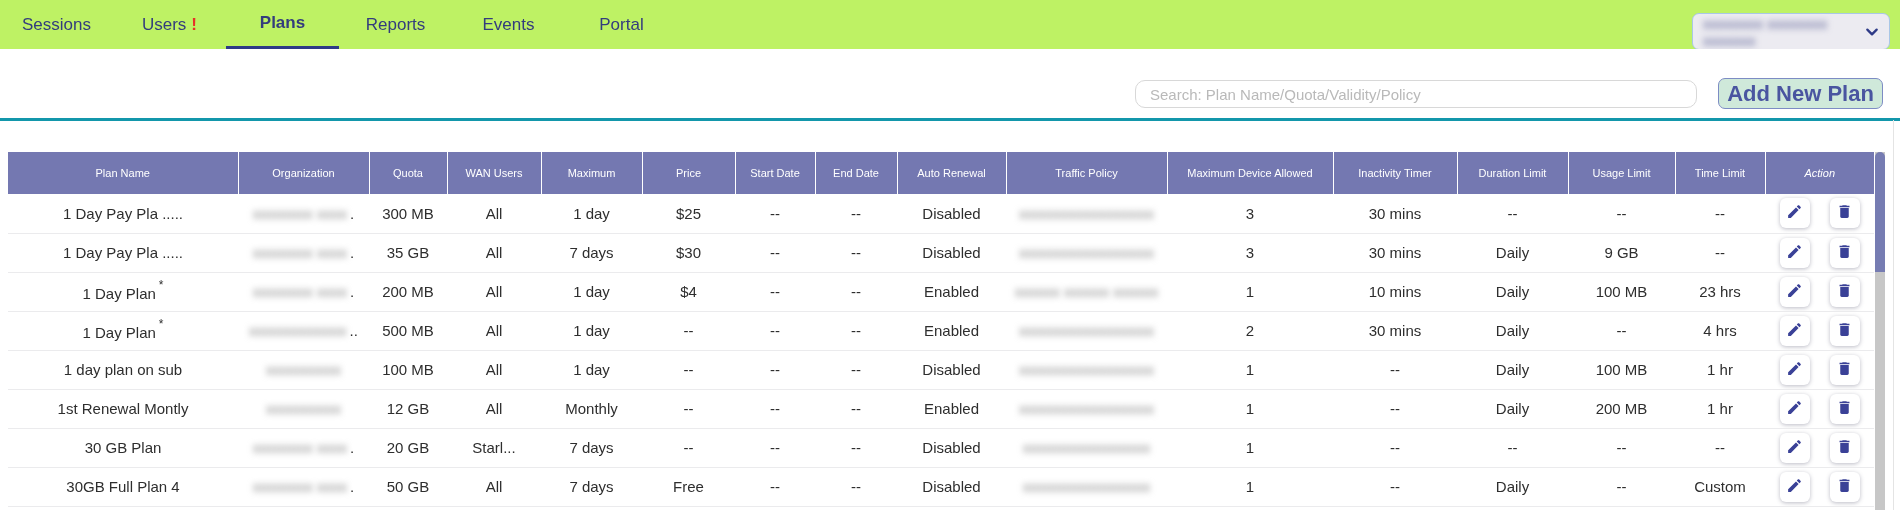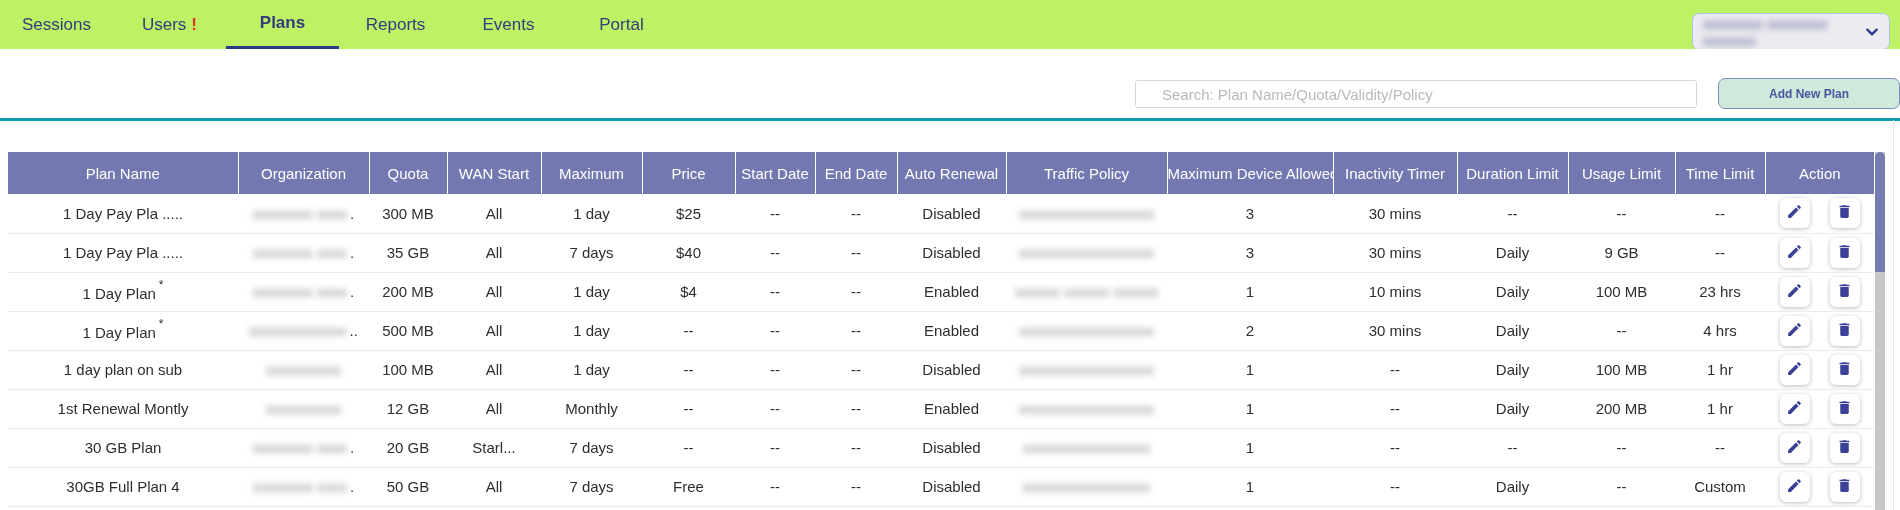--- a/index.html
+++ b/index.html
@@ -18,36 +18,36 @@
                 border:1.5px solid #a9c7e7; border-radius:7px; background:#ecebf1;
                 display:flex; align-items:center; justify-content:flex-end; padding:0 10px;
                 cursor:pointer; }
   .org-select .blur-label { margin-right:10px; font-size:15px; color:#5f6498; }
   .chevron { width:14px; height:14px; flex:0 0 auto; }
   .chevron svg { display:block; }
 
   
   .toolbar { position:absolute; left:0; top:49px; width:1900px; height:69px; background:#ffffff; }
   .search-input { position:absolute; left:1135px; top:31px; width:562px; height:28px;
-                  border:1px solid #d8d8d8; border-radius:3px; padding:0 26px;
+                  border:1px solid #d8d8d8; border-radius:10px; padding:0 14px;
                   font-size:15px; color:#444; font-family:"Liberation Sans",sans-serif; outline:none; }
   .search-input::placeholder { color:#b9b9b9; }
-  .add-btn { position:absolute; left:1718px; top:29px; width:182px; height:31px;
+  .add-btn { position:absolute; left:1718px; top:29px; width:165px; height:31px;
              background:#cfe9da; border:1px solid #7d8cc4; border-radius:7px;
-             font-size:12px; font-weight:bold; color:#4a55a0; cursor:pointer;
+             font-size:22px; font-weight:bold; color:#4a55a0; cursor:pointer;
              font-family:"Liberation Sans",sans-serif; }
   .teal-line { position:absolute; left:0; top:118px; width:1900px; height:3px; background:#1397ab; }
 
   
   table.plans { position:absolute; left:8px; top:152px; width:1866px; border-collapse:collapse;
                 table-layout:fixed; }
-  table.plans th { background:#7478b1; color:#ffffff; font-weight:normal; font-size:15px;
+  table.plans th { background:#7478b1; color:#ffffff; font-weight:normal; font-size:11px;
                    height:42px; text-align:center; border-right:1px solid #ffffff;
                    white-space:nowrap; overflow:hidden; }
-  table.plans th:last-child { border-right:none; }
+  table.plans th:last-child { border-right:none;font-style:italic; }
   table.plans td { height:39px; text-align:center; font-size:15px; color:#2e2e2e;
                    border-bottom:1px solid #ebebed; background:#fff; white-space:nowrap; overflow:hidden; }
   td sup { font-size:12px; position:relative; top:-4px; margin-left:3px; }
   .blur { display:inline-block; filter:blur(3px); color:#8a8a8a; font-size:15px; }
   .dots { color:#2e2e2e; margin-left:3px; }
 
   .icon-btn { display:inline-flex; align-items:center; justify-content:center;
               width:30px; height:30px; background:#fff; border:none; border-radius:6px;
               box-shadow:0 1px 4px rgba(60,60,90,.35); cursor:pointer; vertical-align:middle; }
   .icon-btn + .icon-btn { margin-left:20px; }
@@ -119,21 +119,21 @@
       <col style="width:111px">
         <col style="width:107px">
         <col style="width:90px">
         <col style="width:109px">
     </colgroup>
     <thead>
         <tr id="head-row">
           <th>Plan Name</th>
           <th>Organization</th>
           <th>Quota</th>
-          <th>WAN Start</th>
+          <th>WAN Users</th>
           <th>Maximum</th>
           <th>Price</th>
           <th>Start Date</th>
           <th>End Date</th>
           <th>Auto Renewal</th>
           <th>Traffic Policy</th>
           <th>Maximum Device Allowed</th>
           <th>Inactivity Timer</th>
           <th>Duration Limit</th>
           <th>Usage Limit</th>
@@ -167,21 +167,21 @@
                   <path d="M6 19c0 1.1.9 2 2 2h8c1.1 0 2-.9 2-2V7H6v12zM19 4h-3.5l-1-1h-5l-1 1H5v2h14V4z"></path>
                 </svg></span>
             </button></td>
         </tr>
         <tr>
           <td>1 Day Pay Pla .....</td>
           <td><span class="blur">xxxxxxxx xxxx</span><span class="dots">.</span></td>
           <td>35 GB</td>
           <td>All</td>
           <td>7 days</td>
-          <td>$40</td>
+          <td>$30</td>
           <td>--</td>
           <td>--</td>
           <td>Disabled</td>
           <td><span class="blur">xxxxxxxxxxxxxxxxxx</span></td>
           <td>3</td>
           <td>30 mins</td>
           <td>Daily</td>
           <td>9 GB</td>
           <td>--</td>
           <td><button class="icon-btn">

